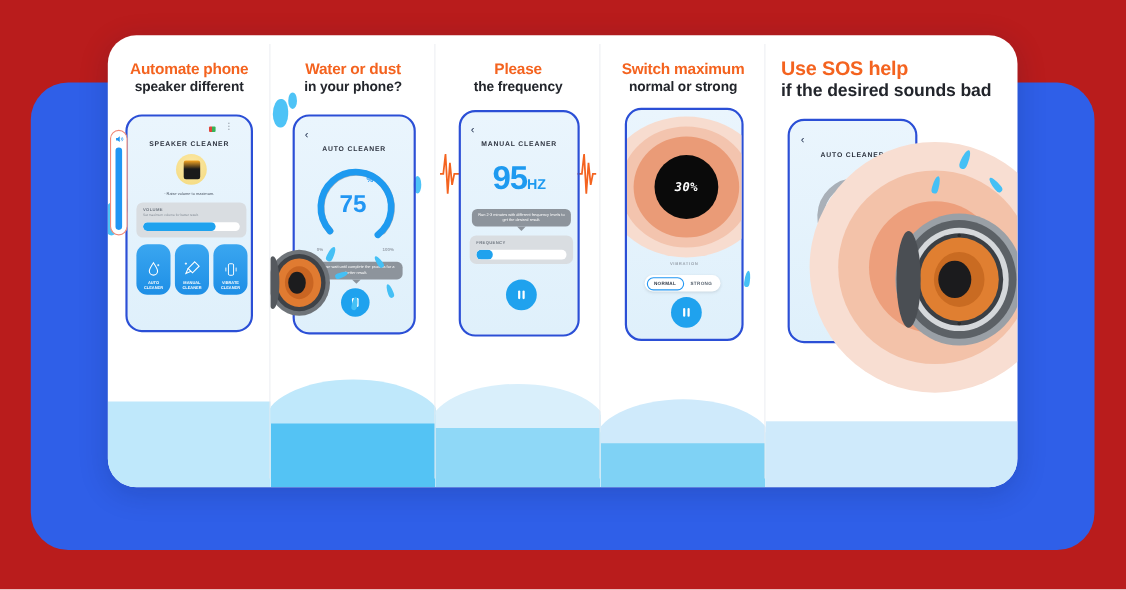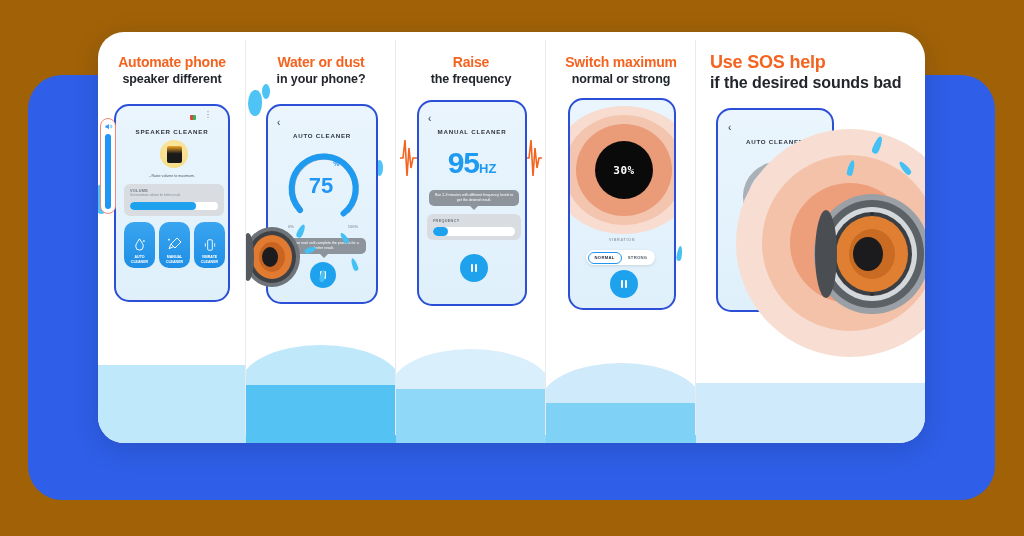--- a/index.html
+++ b/index.html
@@ -2,21 +2,21 @@
 <html><head>
 <meta charset="utf-8">
 <style>
   * { box-sizing: border-box; margin: 0; padding: 0; }
   html, body {
     width: 1024px; height: 536px;
     background: #ffffff;
     font-family: "Liberation Sans", sans-serif;
     overflow: hidden;
   }
-  #stage { position: relative; width: 1024px; height: 536px; background: #a16207; }
+  #stage { position: relative; width: 1024px; height: 536px; background: #b91c1c; }
 
   
   .blue-plate {
     position: absolute; left: 28px; top: 75px;
     width: 967px; height: 425px;
     background: #2f5fe8;
     border-radius: 34px;
   }
 
   
@@ -164,21 +164,21 @@
 
   .seg-cap { position:absolute; font-size:3.8px; color:#9aa3ad; letter-spacing:.6px; font-weight:bold; z-index:8;}
 
   
   .rings { position:absolute; z-index:6; }
   .ring { position:absolute; border-radius:50%; left:50%; top:50%; transform:translate(-50%,-50%); }
   .core {
     position:absolute; left:50%; top:50%; transform:translate(-50%,-50%);
     border-radius:50%; background:#0a0a0a; color:#fff; display:flex;
     align-items:center; justify-content:center; font-weight:bold;
-    font-family:"DejaVu Sans Mono", monospace; letter-spacing:.5px;
+    font-family:"DejaVu Sans Mono", monospace; letter-spacing:.5px;font-style:italic;
   }
 
   
   .hz { position:absolute; width:100%; text-align:center; color:#1e9af0; font-weight:bold; z-index:7; }
   .hz .n { font-size: 30px; letter-spacing:-1px; }
   .hz .u { font-size: 13px; }
 
   
   .wave-ico { position:absolute; z-index: 4; }
 
@@ -334,21 +334,21 @@
         <div class="drop" style="left:74px;top:238px;width:5px;height:12px;transform:rotate(10deg);"></div>
 
         <div class="divider" style="right:0;"></div>
       </div>
 
       <div class="panel p3">
         <div class="bg-water light" style="height:66px;"></div>
         <div class="bg-wave" style="bottom:54px;background:#d9effb;"></div>
 
         <div class="head">
-          <div class="hl1">Raise</div>
+          <div class="hl1">Please</div>
           <div class="hl2">the frequency</div>
         </div>
 
         <svg class="wave-ico" style="left:2px;top:98px;" width="22" height="56" viewBox="0 0 22 56">
           <path d="M2 28 L5 28 L7 10 L9 46 L11 18 L13 38 L15 28 L20 28" fill="none" stroke="#f4631f" stroke-width="1.6"></path>
         </svg>
         <svg class="wave-ico" style="right:2px;top:98px;" width="22" height="56" viewBox="0 0 22 56">
           <path d="M2 28 L7 28 L9 10 L11 46 L13 18 L15 38 L17 28 L20 28" fill="none" stroke="#f4631f" stroke-width="1.6"></path>
         </svg>
 

